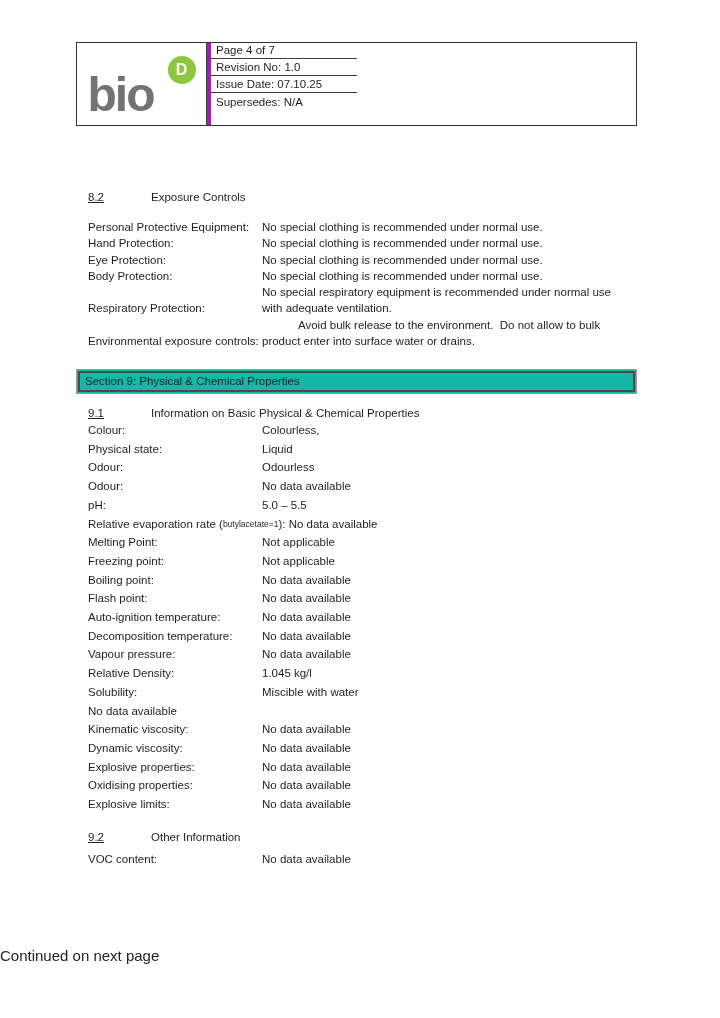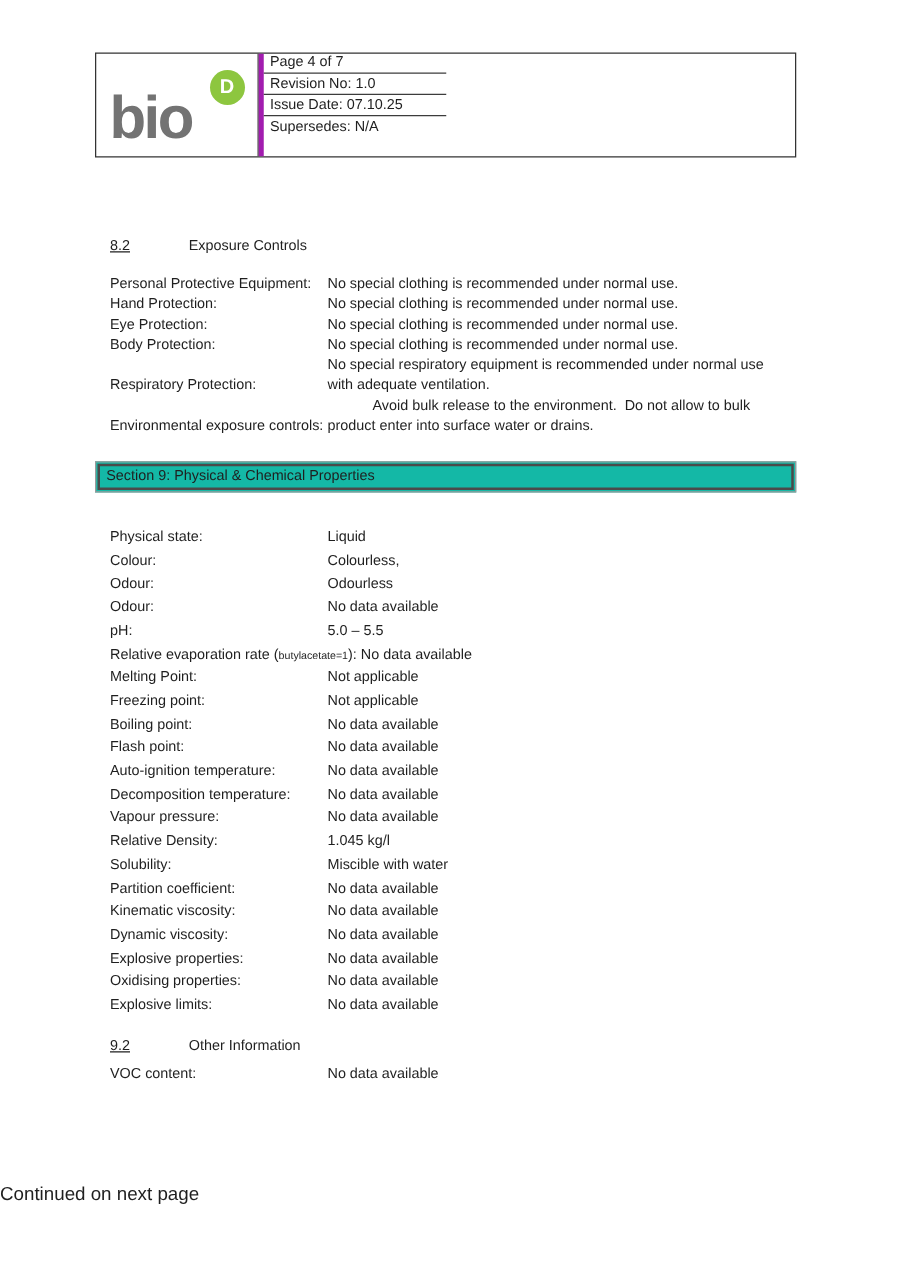--- a/index.html
+++ b/index.html
@@ -133,29 +133,32 @@
     <div class="row">
       <span class="lab">Environmental exposure controls:</span>
       <span class="val env-val">Avoid bulk release to the environment.  Do not allow to bulk product enter into surface water or drains.</span>
     </div>
   </div>
 
   <div class="banner">
     <div class="banner-inner">Section 9: Physical &amp; Chemical Properties</div>
   </div>
 
+  <div class="heading s91-heading">
+    <span class="h-num">9.1</span><span class="h-title-u">Information on Basic Physical &amp; Chemical Properties</span>
+  </div>
 
   <div class="rows props">
+    <div class="row">
+      <span class="lab">Colour:</span>
+      <span class="val">Colourless,</span>
+    </div>
     <div class="row">
       <span class="lab">Physical state:</span>
       <span class="val">Liquid</span>
-    </div>
-    <div class="row">
-      <span class="lab">Colour:</span>
-      <span class="val">Colourless,</span>
     </div>
     <div class="row">
       <span class="lab">Odour:</span>
       <span class="val">Odourless</span>
     </div>
     <div class="row">
       <span class="lab">Odour:</span>
       <span class="val">No data available</span>
     </div>
     <div class="row">
@@ -197,21 +200,20 @@
     </div>
     <div class="row">
       <span class="lab">Relative Density:</span>
       <span class="val">1.045 kg/l</span>
     </div>
     <div class="row">
       <span class="lab">Solubility:</span>
       <span class="val">Miscible with water</span>
     </div>
     <div class="row">
-      <span class="lab">Partition coefficient:</span>
       <span class="val">No data available</span>
     </div>
     <div class="row">
       <span class="lab">Kinematic viscosity:</span>
       <span class="val">No data available</span>
     </div>
     <div class="row">
       <span class="lab">Dynamic viscosity:</span>
       <span class="val">No data available</span>
     </div>

